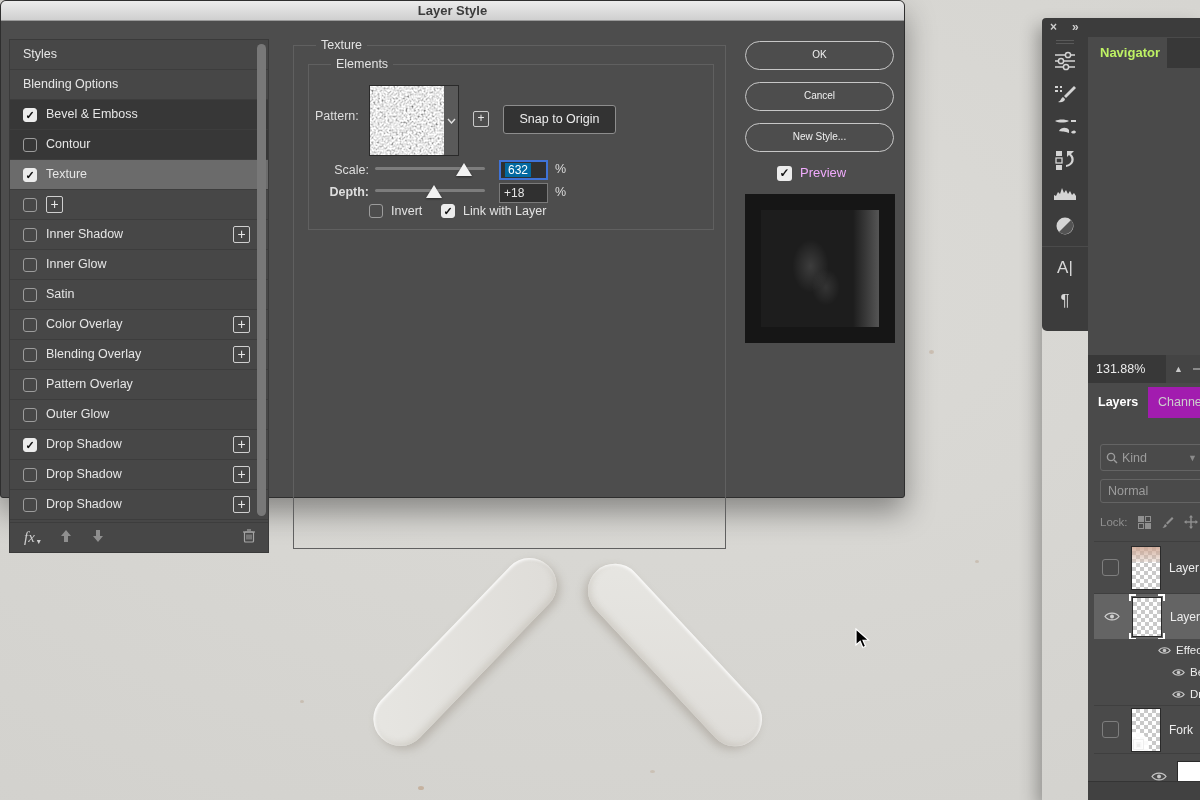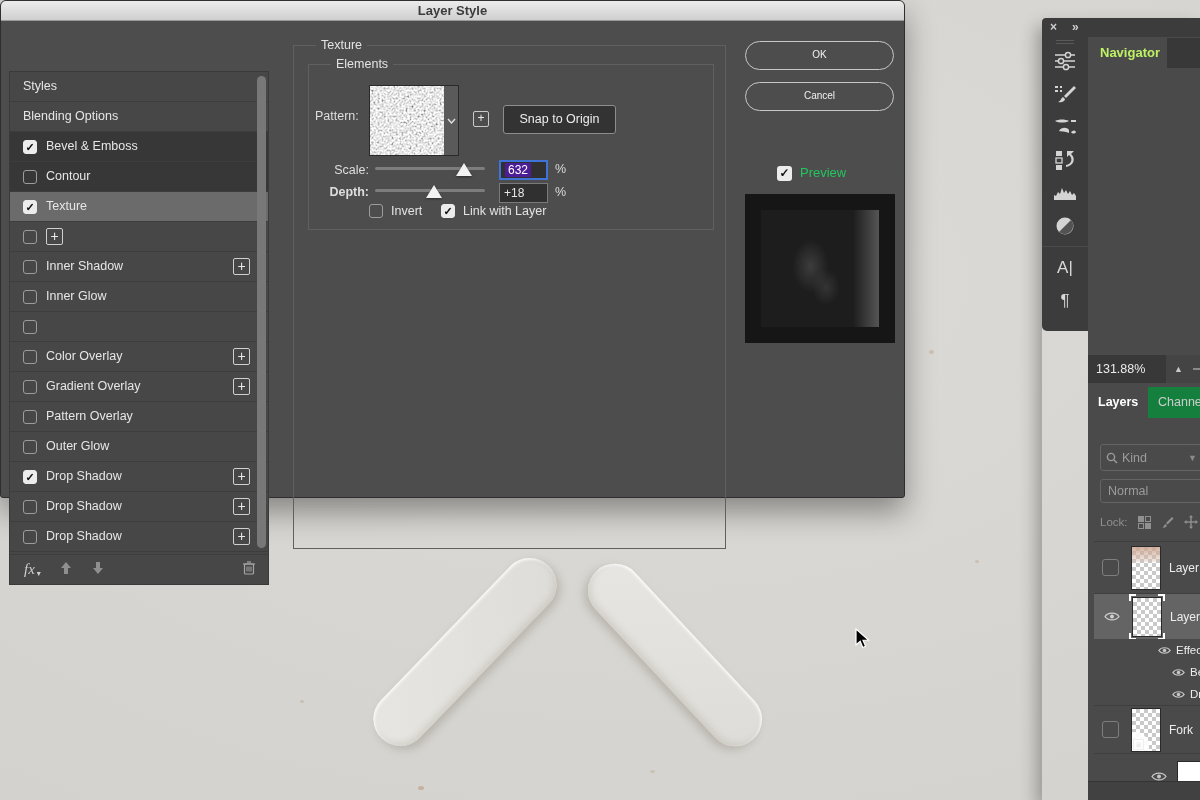--- a/index.html
+++ b/index.html
@@ -20,21 +20,21 @@
   
   .dialog { position:absolute; left:0; top:0; width:905px; height:498px; background:#4d4d4d;
     border:1px solid #2e2e2e; border-radius:6px 6px 3px 3px;
     box-shadow:0 14px 30px rgba(0,0,0,.38); z-index:5; }
   .titlebar { position:absolute; left:0; top:0; width:100%; height:20px;
     background:linear-gradient(#ececec,#cfcfcf); border-bottom:1px solid #9a9a9a; border-radius:5px 5px 0 0;
     text-align:center; font-size:13px; font-weight:bold; color:#3c3c3c; line-height:20px; }
 
   
   .styles-box { position:absolute; left:8px; top:38px; width:260px; height:514px;
-    background:#474747; border:1px solid #3a3a3a;margin-top:32px; }
+    background:#474747; border:1px solid #3a3a3a; }
   .styles-rows { position:absolute; left:0; top:0; right:0; height:482px; overflow:hidden; }
   .srow { position:relative; height:30px; line-height:29px; border-bottom:1px solid #3d3d3d;
     display:flex; align-items:center; padding-left:13px; color:#e6e6e6; font-size:12.5px; }
   .srow.dark { background:#373737; }
   .srow.sel  { background:#6b6b6b; }
   .srow.ind  { }
   .cb { width:14px; height:14px; border:1.5px solid #9c9c9c; border-radius:3px; margin-right:9px;
     flex:0 0 auto; font-size:11px; line-height:12px; text-align:center; color:#111; }
   .cb.on { background:#ececec; border-color:#ececec; font-weight:bold; }
   .slabel { flex:1 1 auto; white-space:nowrap; overflow:hidden; }
@@ -66,33 +66,33 @@
   .snap-btn { position:absolute; left:194px; top:40px; width:113px; height:29px; background:#333333;
     border:1px solid #8d8d8d; border-radius:3px; color:#ededed; font-size:12.5px; text-align:center; line-height:27px; }
   .ctl-label { position:absolute; width:52px; text-align:right; color:#dedede; font-size:12.5px; }
   .slider { position:absolute; width:110px; height:3px; background:#7d7d7d; border-radius:2px; }
   .sthumb { position:absolute; top:-4px; width:0; height:0; border-left:8px solid transparent;
     border-right:8px solid transparent; border-bottom:13px solid #f2f2f2;
     filter:drop-shadow(0 1px 1px rgba(0,0,0,.45)); }
   .valbox { position:absolute; width:49px; height:20px; background:#303030; border:1px solid #7a7a7a;
     font-size:12px; color:#e6e6e6; line-height:18px; padding-left:4px; }
   .valbox.focus { border:2px solid #3f73d8; line-height:16px; }
-  .valbox.focus .selflag { background:#4c1d95; color:#fff; padding:0 3px; }
+  .valbox.focus .selflag { background:#0369a1; color:#fff; padding:0 3px; }
   .unit { position:absolute; color:#dcdcdc; font-size:12.5px; }
   .ckrow-cb { position:absolute; width:14px; height:14px; border:1.5px solid #9c9c9c; border-radius:3px;
     font-size:11px; line-height:12px; text-align:center; color:#111; }
   .ckrow-cb.on { background:#ececec; border-color:#ececec; font-weight:bold; }
   .ckrow-label { position:absolute; color:#e3e3e3; font-size:12.5px; }
 
   
   .pill { position:absolute; left:744px; width:149px; height:29px; border:1.5px solid #c7c7c7;
     border-radius:15px; color:#f0f0f0; font-size:10px; text-align:center; line-height:26px; background:transparent; }
   .preview-cb { position:absolute; left:776px; top:165px; width:15px; height:15px; background:#ececec;
     border-radius:3px; color:#111; font-size:12px; line-height:14px; text-align:center; font-weight:bold; }
-  .preview-label { position:absolute; left:799px; top:164px; color:#22c55e; font-size:13px; }
+  .preview-label { position:absolute; left:799px; top:164px; color:#f0abfc; font-size:13px; }
   .preview-thumb { position:absolute; left:744px; top:193px; width:150px; height:149px; background:#161616; }
   .preview-thumb::before { content:""; position:absolute; inset:16px; background:#1d1d1d;
     background-image: linear-gradient(to left, rgba(190,190,190,.35), rgba(190,190,190,0) 22%),
       radial-gradient(26px 38px at 42% 48%, rgba(255,255,255,.14), rgba(255,255,255,0) 70%),
       radial-gradient(20px 26px at 55% 66%, rgba(255,255,255,.10), rgba(255,255,255,0) 70%); }
 
   
   .dock { position:absolute; left:1042px; top:18px; width:158px; height:782px; z-index:4;
     box-shadow:-5px 8px 16px rgba(0,0,0,.30); }
   .dock-header { position:absolute; left:0; top:0; width:158px; height:19px; background:#3c3c3c;
@@ -110,21 +110,21 @@
   .navtab-row { position:absolute; left:0; top:0; width:112px; height:31px; background:#4a4a4a; }
   .navtab-inactive { position:absolute; right:0; top:1px; width:33px; height:30px; background:#383838; }
   .navtab { position:absolute; left:12px; top:8px; color:#bef264; font-weight:bold; font-size:13px; }
   .nav-body { position:absolute; left:0; top:31px; width:112px; height:287px; background:#4a4a4a; }
   .zoom-row { position:absolute; left:0; top:318px; width:112px; height:28px; background:#444444; }
   .zoom-box { position:absolute; left:0; top:0; width:78px; height:28px; background:#383838;
     color:#ececec; font-size:12.5px; line-height:28px; padding-left:8px; }
   .zoom-mountain { position:absolute; left:86px; top:9px; color:#c9c9c9; font-size:9px; }
   .zoom-sliver { position:absolute; right:0; top:13px; width:7px; height:2px; background:#8a8a8a; }
 
-  .ltab-row { position:absolute; left:0; top:350px; width:112px; height:31px; background:#15803d; }
+  .ltab-row { position:absolute; left:0; top:350px; width:112px; height:31px; background:#a21caf; }
   .ltab-active { position:absolute; left:0; top:0; width:60px; height:31px; background:#4a4a4a;
     color:#fff; font-weight:bold; font-size:12.5px; line-height:31px; padding-left:10px; }
   .ltab-inactive { position:absolute; left:60px; top:0; width:52px; height:31px; color:#cccccc;
     font-size:12.5px; line-height:31px; padding-left:10px; white-space:nowrap; overflow:hidden; }
 
   .layers-body { position:absolute; left:6px; top:381px; width:112px; height:382px; background:#4a4a4a; }
   .kind-box { position:absolute; left:6px; top:26px; width:104px; height:27px; border:1px solid #646464;
     border-radius:3px; display:flex; align-items:center; color:#9c9c9c; overflow:hidden; }
   .kind-text { font-size:12.5px; margin-left:4px; flex:1; }
   .kind-chev { font-size:9px; margin-right:6px; color:#8a8a8a; }
@@ -203,29 +203,30 @@
             <span class="cb"></span>
             <span class="slabel">Inner Shadow</span>
             <span class="plusbtn">+</span>
           </div>
           <div class="srow">
             <span class="cb"></span>
             <span class="slabel">Inner Glow</span>
           </div>
           <div class="srow">
             <span class="cb"></span>
+            <span class="slabel">Satin</span>
           </div>
           <div class="srow">
             <span class="cb"></span>
             <span class="slabel">Color Overlay</span>
             <span class="plusbtn">+</span>
           </div>
           <div class="srow">
             <span class="cb"></span>
-            <span class="slabel">Gradient Overlay</span>
+            <span class="slabel">Blending Overlay</span>
             <span class="plusbtn">+</span>
           </div>
           <div class="srow">
             <span class="cb"></span>
             <span class="slabel">Pattern Overlay</span>
           </div>
           <div class="srow">
             <span class="cb"></span>
             <span class="slabel">Outer Glow</span>
           </div>
@@ -316,20 +317,21 @@
 
         <span class="ckrow-cb" style="left:60px; top:139px;"></span>
         <span class="ckrow-label" style="left:82px; top:139px;">Invert</span>
         <span class="ckrow-cb on" style="left:132px; top:139px;">✓</span>
         <span class="ckrow-label" style="left:154px; top:139px;">Link with Layer</span>
       </div>
     </div>
 
     <div class="pill" style="top:40px;">OK</div>
     <div class="pill" style="top:81px;">Cancel</div>
+    <div class="pill" style="top:122px;">New Style...</div>
     <span class="preview-cb">✓</span>
     <span class="preview-label">Preview</span>
     <div class="preview-thumb"></div>
   </div>
 
   <div class="dock">
     <div class="dock-header">
       <span class="dock-x">×</span>
       <span class="dock-col">»</span>
     </div>

